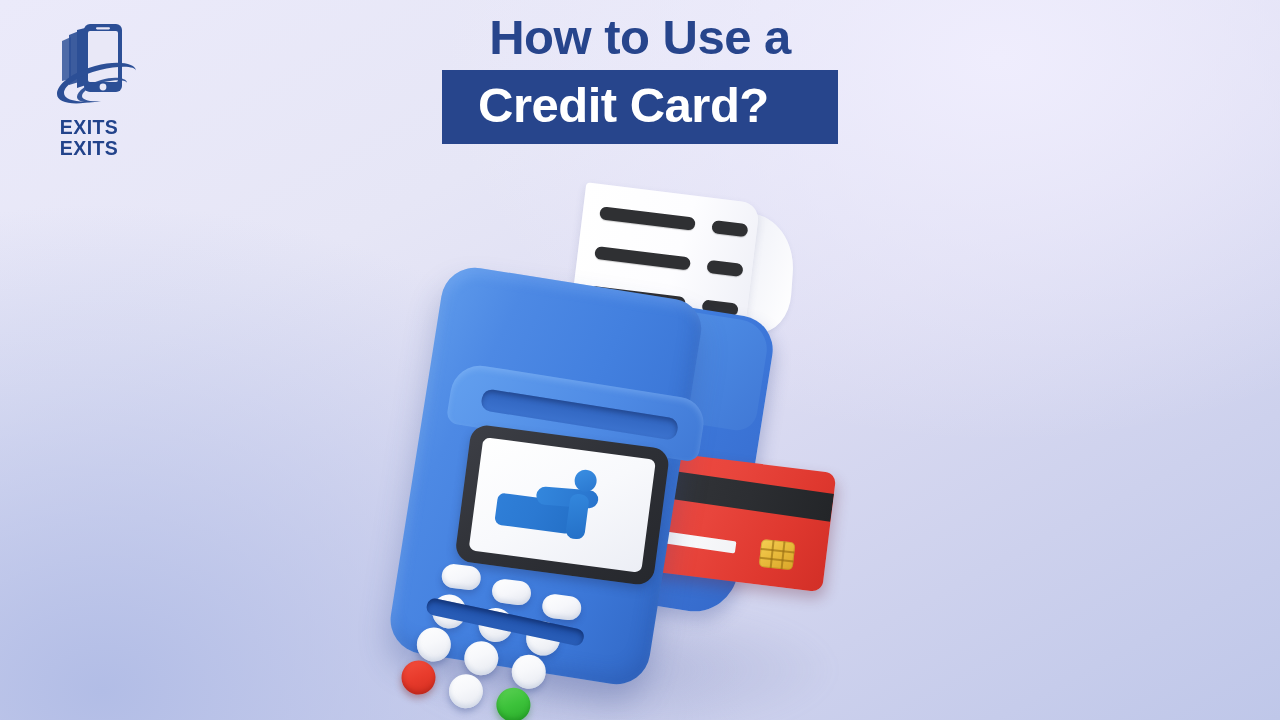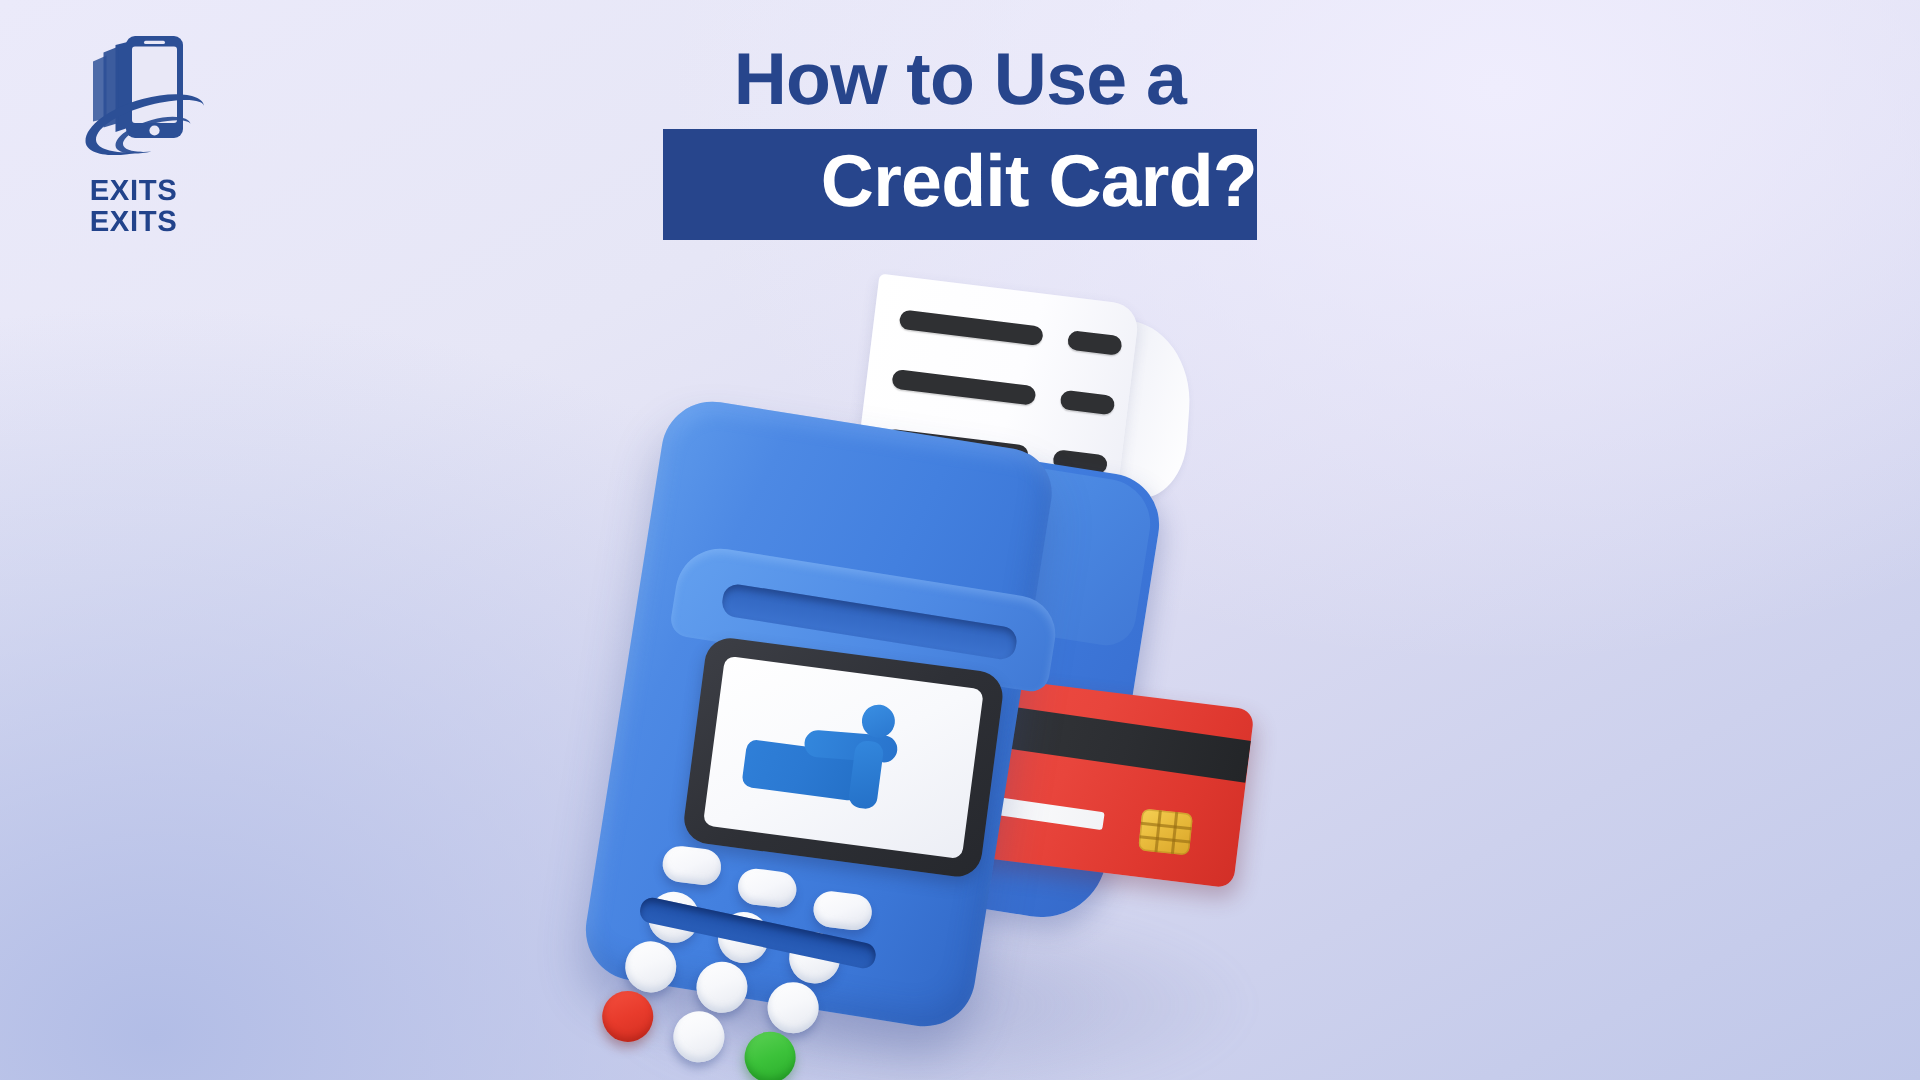--- a/index.html
+++ b/index.html
@@ -50,21 +50,21 @@
     font-size: 19.5px;
     line-height: 21px;
     letter-spacing: 0.4px;
   }
   #logo-text .l2 { display: block; }
 
   
   #title-block {
     position: absolute;
     left: 442px;
-    top: 24px;
+    top: 8px;
     width: 396px;
   }
   #title-line1 {
     color: #27458c;
     font-size: 49px;
     font-weight: 700;
     line-height: 58px;
     letter-spacing: -0.5px;
     text-align: center;
     padding-bottom: 4px;
@@ -72,21 +72,22 @@
   #title-line2-wrap {
     background: #27458c;
     padding: 9px 0 13px 0;
   }
   #title-line2 {
     color: #ffffff;
     font-size: 49px;
     font-weight: 700;
     line-height: 52px;
     letter-spacing: -0.5px;
-    text-align: right;
+    text-align: left;
+    margin-left: 36px;
   }
 
   
   #illustration {
     position: absolute;
     left: 398px;
     top: 185px;
     width: 500px;
     height: 535px;
   }

